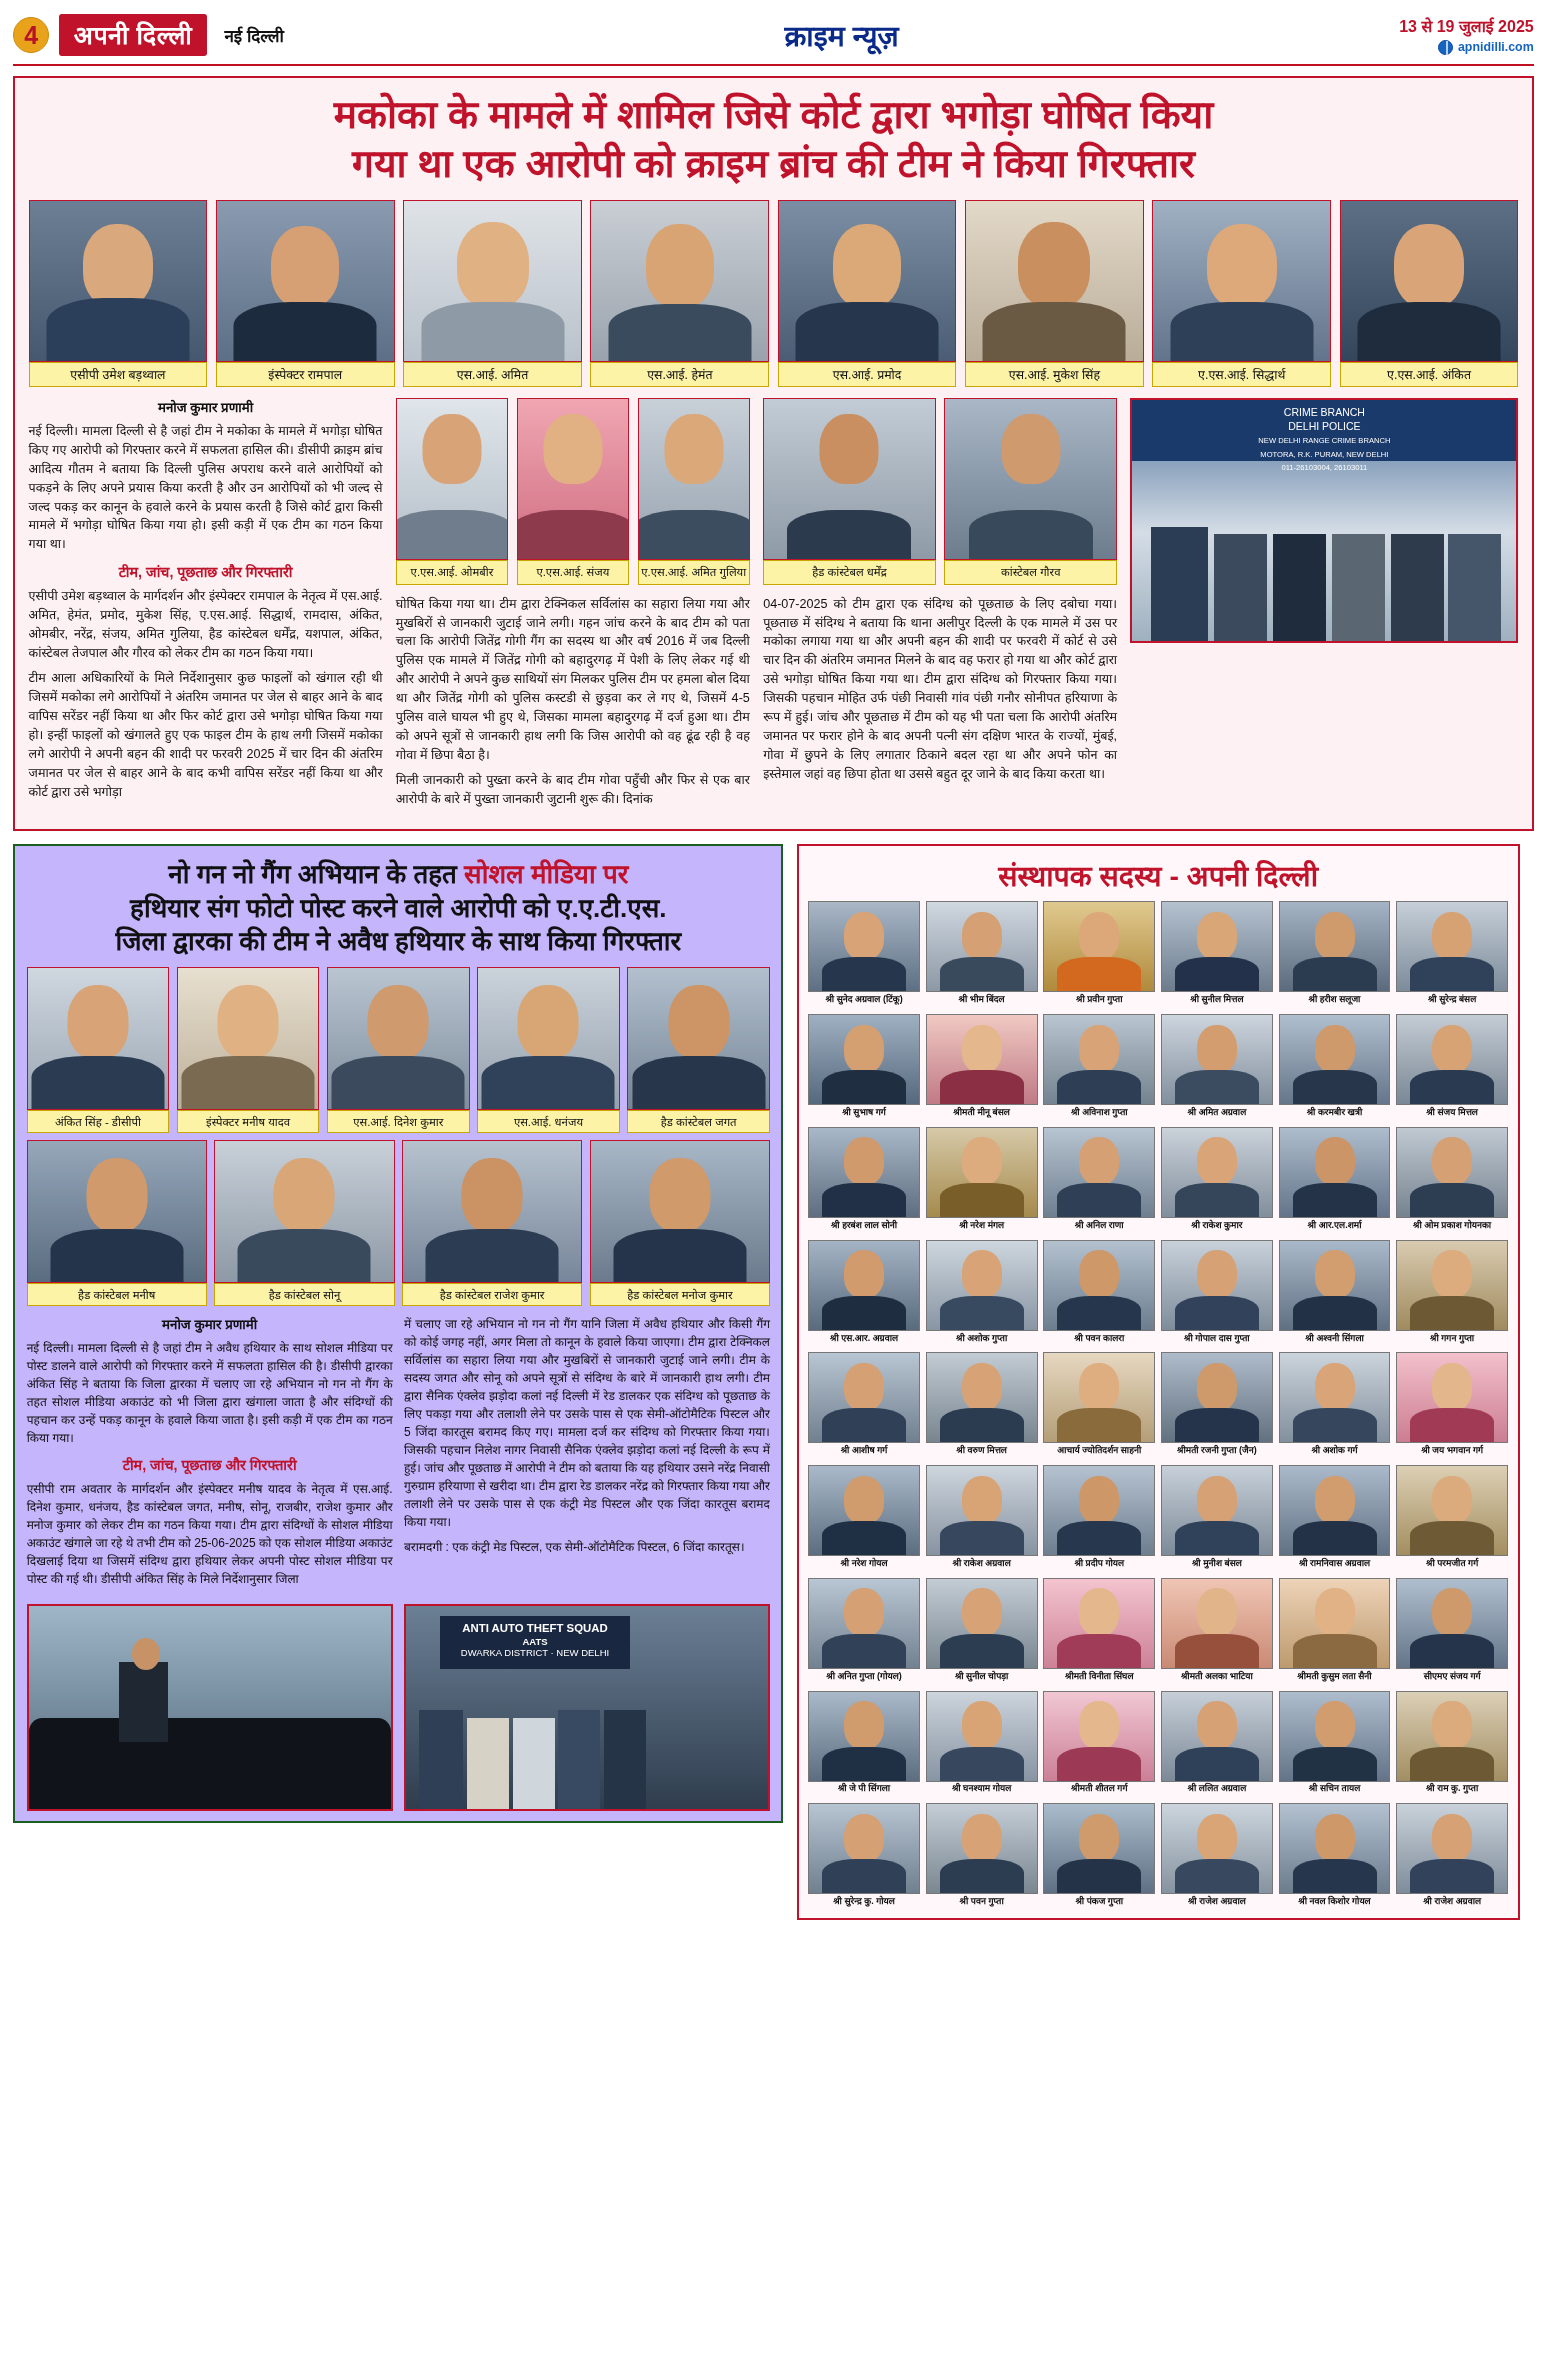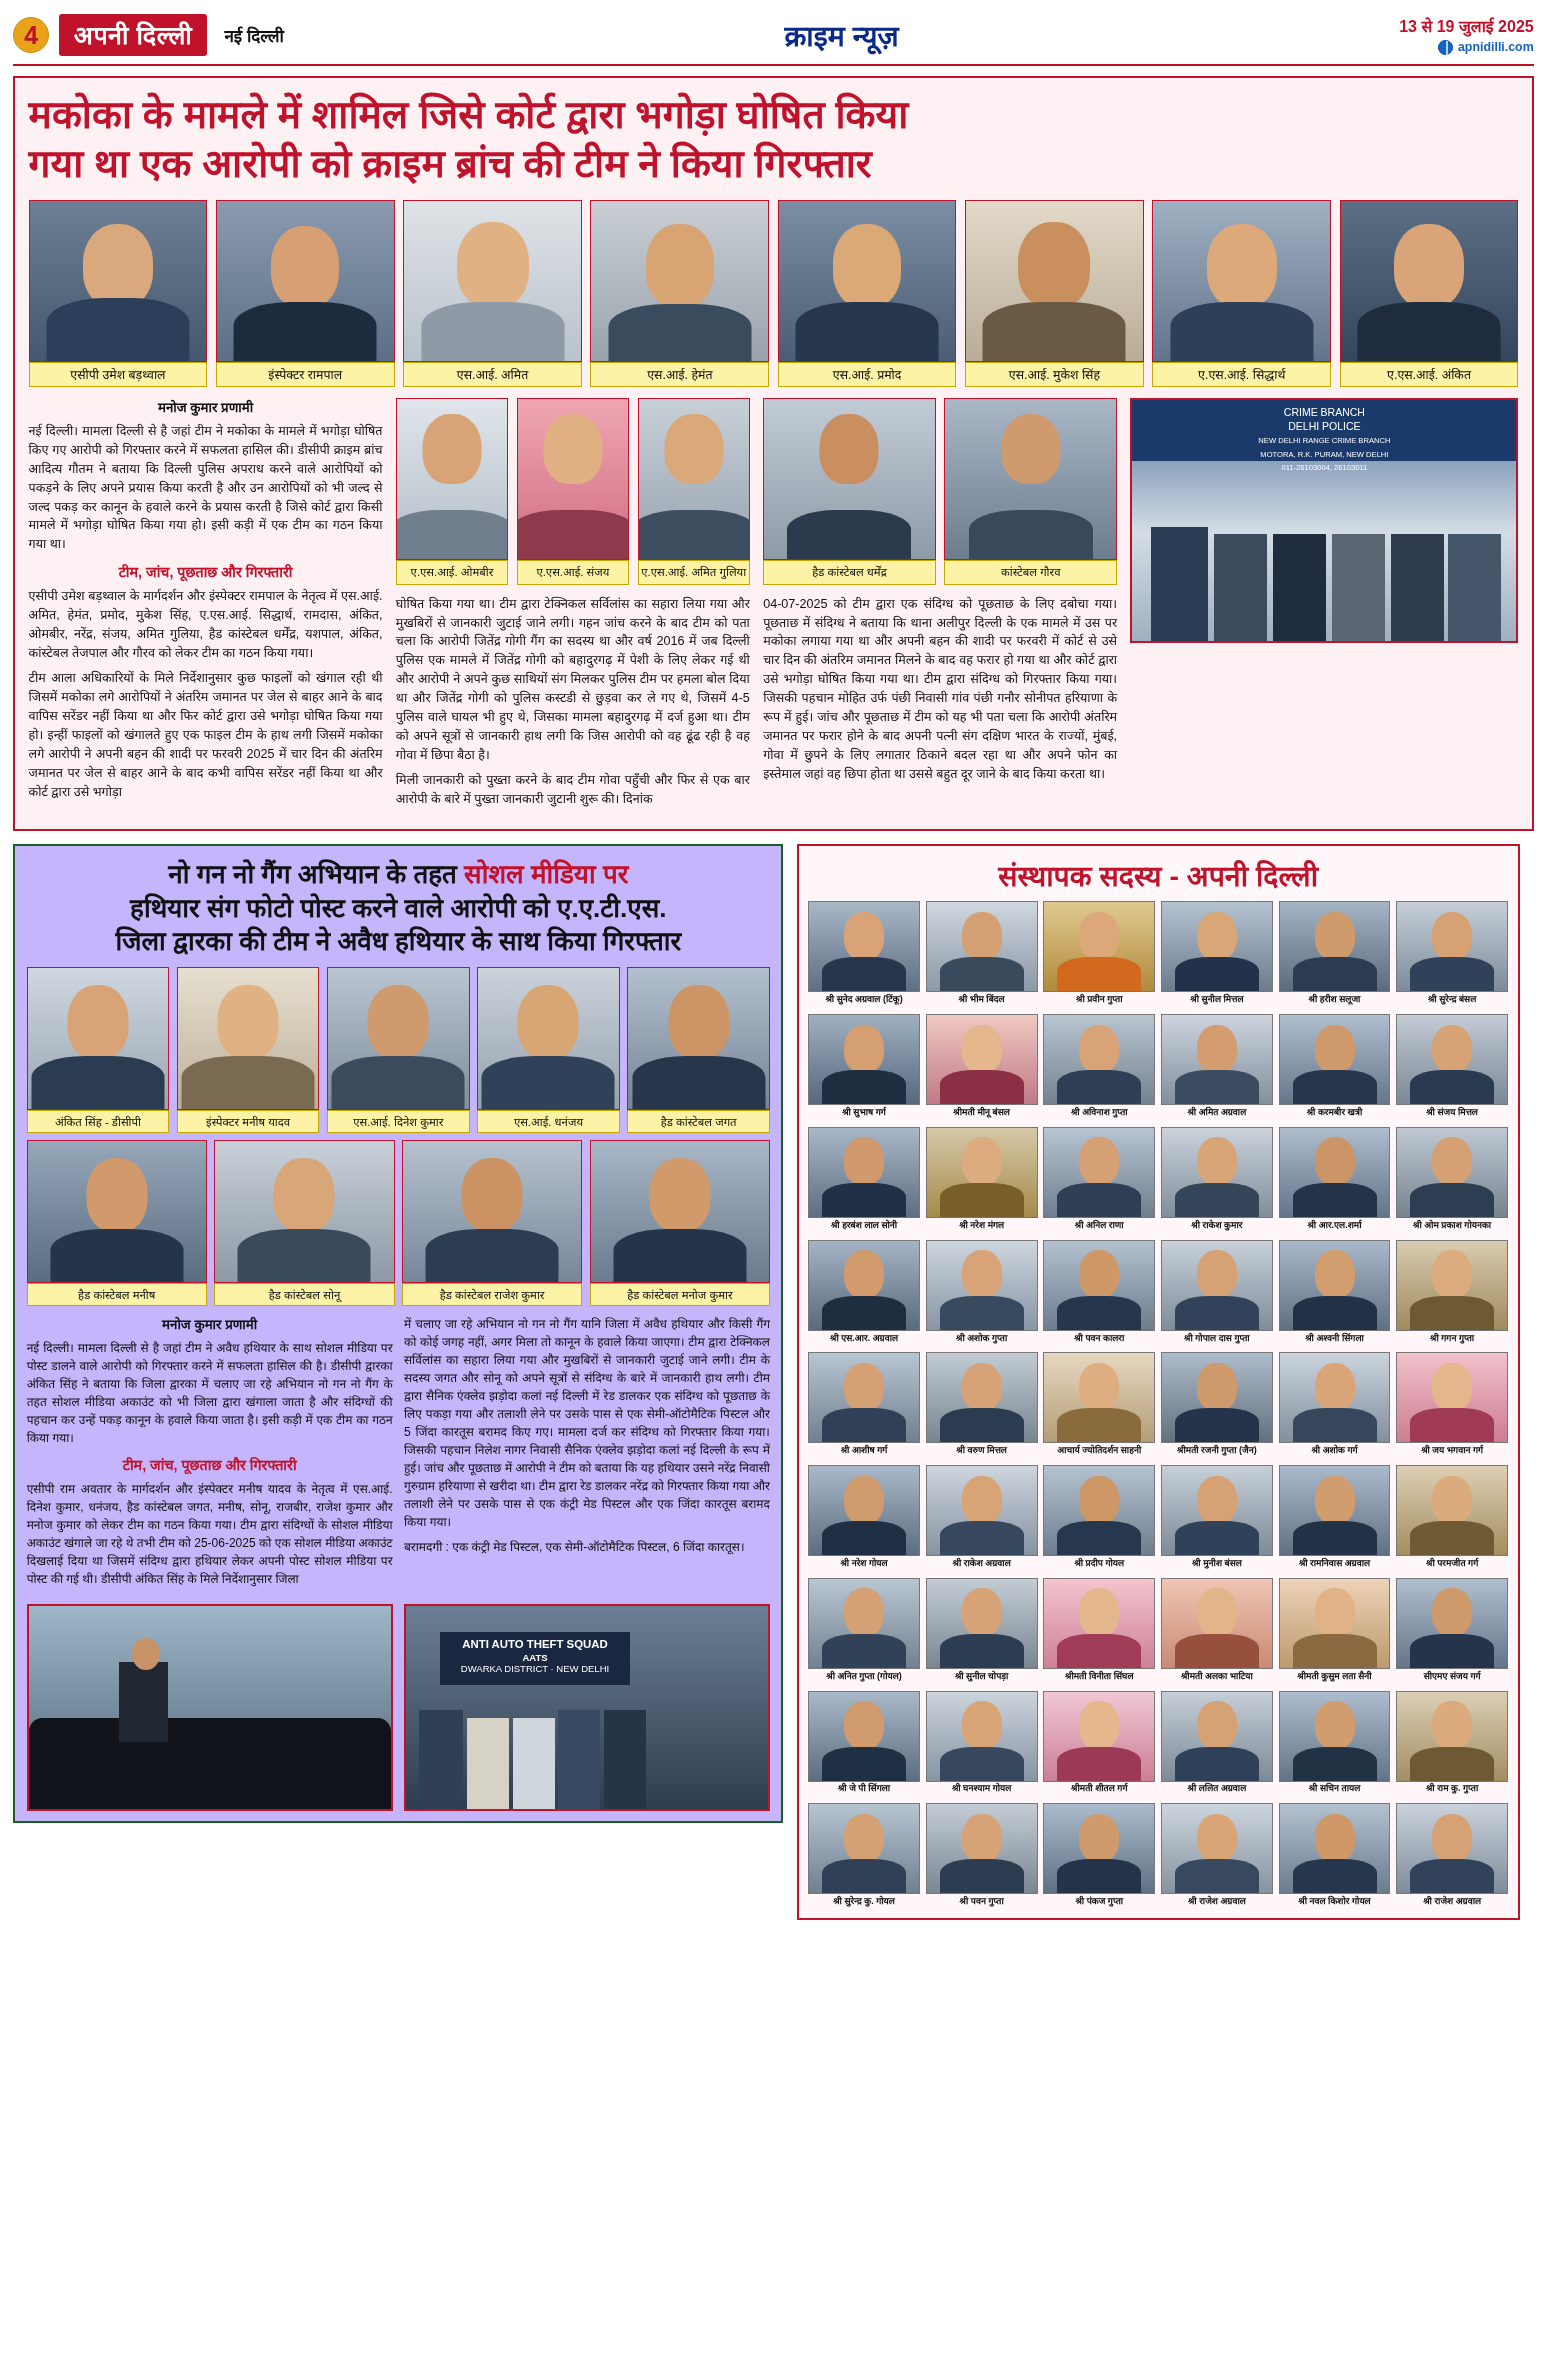--- a/index.html
+++ b/index.html
@@ -27,21 +27,21 @@
   .mast-right { text-align:right; }
   .mast-date { color:#c0122a; font-weight:bold; font-size:16px; }
   .mast-site { display:flex; align-items:center; gap:4.8px; justify-content:flex-end; margin-top:2.9px; }
   .globe { width:15px; height:15px; border-radius:50%; background:#1565c0; display:inline-block;
      border:1px solid #0d47a1; position:relative; }
   .globe:after { content:""; position:absolute; left:6.7px; top:0; width:1.9px; height:15px; background:#fff; opacity:.7;}
   .site-txt { font-size:12.4px; color:#1565c0; font-weight:bold; }
 
   
   .lead { margin-top:9.5px; border:2.9px solid #c0122a; background:#fdf1f4; padding:11.4px 13.3px 13.3px 13.3px; }
-  .lead h1 { margin:1.9px 0 5.7px 0; color:#c0122a; font-size:39px; line-height:1.25;
+  .lead h1 { margin:1.9px 0 5.7px 0; text-align:center; color:#c0122a; font-size:39px; line-height:1.25;
       font-weight:bold; letter-spacing:0px; }
   .lead h1 .l2 { display:block; }
 
   .photo-row { display:flex; gap:8.6px; justify-content:space-between; margin-top:11.4px; }
   .pcard { flex:1 1 0; }
   .pframe { border:1.9px solid #c0122a; background:#0b2f6b; height:162px; overflow:hidden; position:relative;}
   .pcap { background:#fdf3a6; border:1px solid #c8a800; text-align:center; font-size:12.4px;
      font-weight:normal; padding:2.9px 1.9px; color:#111; }
   .pcap.small { font-size:11.4px; }
 
@@ -400,21 +400,21 @@
           <div class="face">
             <div class="bg" style="background:linear-gradient(#9fb6c9,#4d6174)"></div>
             <div style="position:absolute;bottom:0;left:0;right:0;height:91px;background:#10141a;border-radius:13.3px 13.3px 0 0"></div>
             <div style="position:absolute;bottom:67px;left:90px;width:49px;height:80px;background:#1f2733"></div>
             <div style="position:absolute;bottom:139px;left:103px;width:28.5px;height:32px;border-radius:50%;background:#c79366"></div>
           </div>
         </div>
         <div class="ph">
           <div class="face">
             <div class="bg" style="background:linear-gradient(#6b7f95,#2f3d4e)"></div>
-            <div style="position:absolute;left:34px;top:26px;width:190px;height:53px;background:#1a2740;color:#fff;font-size:9.5px;text-align:center;padding-top:5.7px;line-height:1.2">
+            <div style="position:absolute;left:34px;top:10px;width:190px;height:53px;background:#1a2740;color:#fff;font-size:9.5px;text-align:center;padding-top:5.7px;line-height:1.2">
               <b style="font-size:11.4px">ANTI AUTO THEFT SQUAD</b><br><b>AATS</b><br>DWARKA DISTRICT · NEW DELHI
             </div>
             <div style="position:absolute;bottom:0;left:13.3px;width:44px;height:99px;background:#2f3f55"></div>
             <div style="position:absolute;bottom:0;left:61px;width:42px;height:91px;background:#d7d2c6"></div>
             <div style="position:absolute;bottom:0;left:107px;width:42px;height:91px;background:#cfd6dc"></div>
             <div style="position:absolute;bottom:0;left:152px;width:42px;height:99px;background:#374a61"></div>
             <div style="position:absolute;bottom:0;left:198px;width:42px;height:99px;background:#263447"></div>
           </div>
         </div>
       </div>

